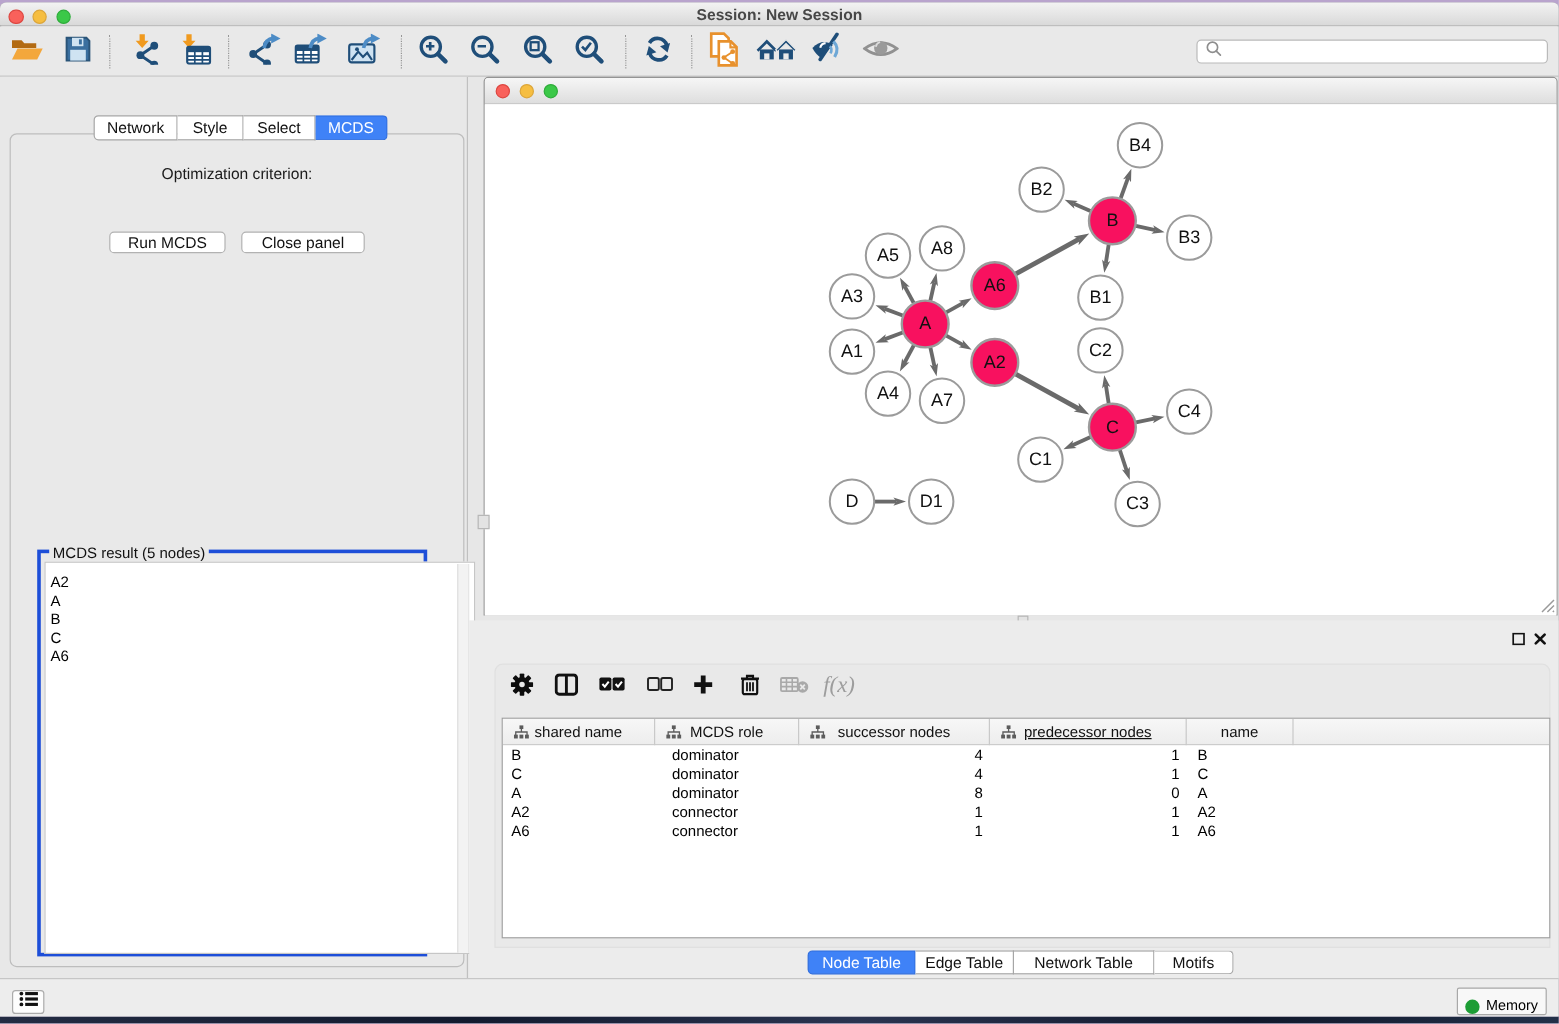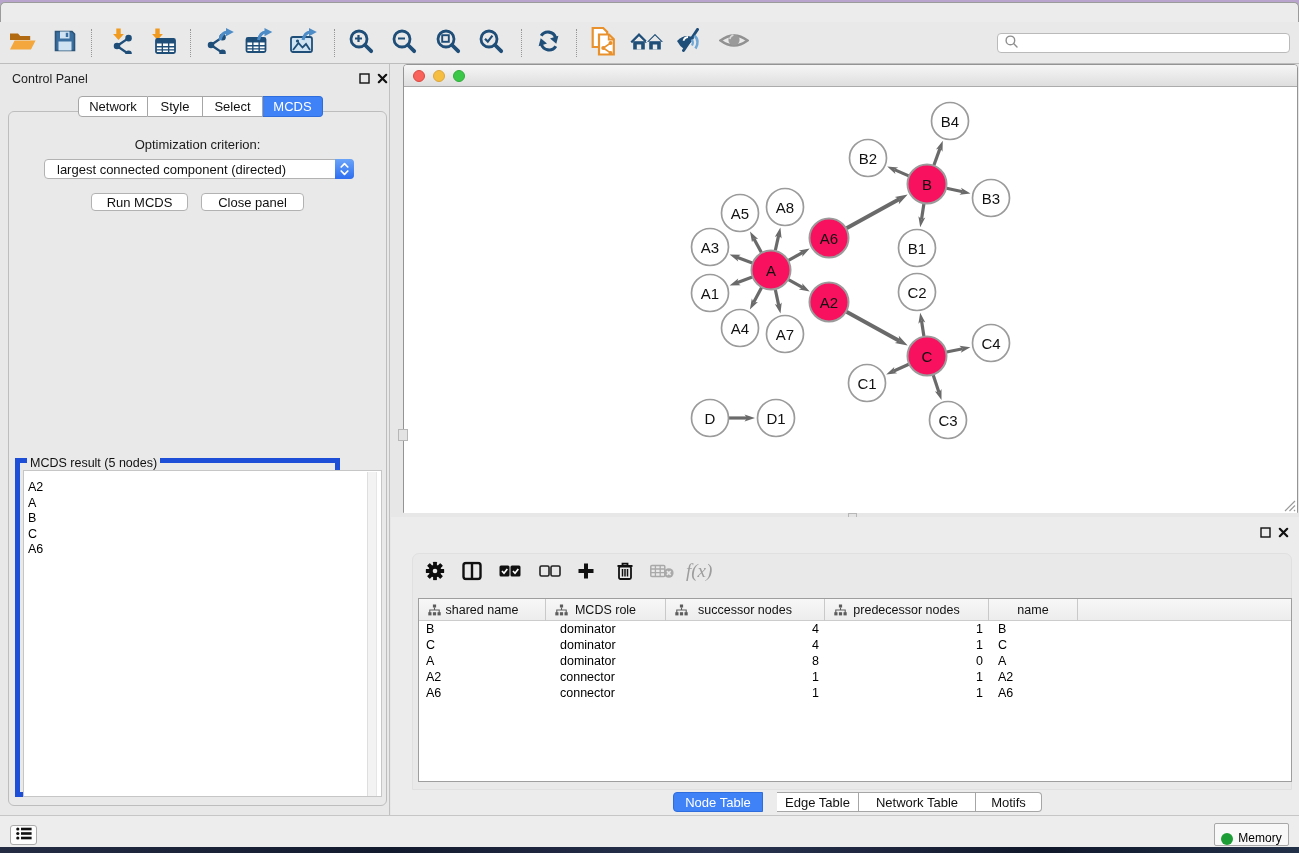--- a/index.html
+++ b/index.html
@@ -59,22 +59,22 @@
     color:#111; display:flex; align-items:center; padding-left:12px; }
   #combo .combo-btn { position:absolute; right:-1px; top:-1px; width:19px; height:20px;
     border-radius:0 4px 4px 0; background:linear-gradient(#6aa4f8,#2e6ef0);
     display:flex; align-items:center; justify-content:center; }
   .cp-btn { position:absolute; top:81px; height:18px; background:#fff;
     border:1px solid #b2b2b2; border-radius:4px; font-size:13px; color:#111;
     display:flex; align-items:center; justify-content:center;
     font-family:Liberation Sans, sans-serif; }
   #btn-run { left:82px; width:97px; }
   #btn-close { left:192px; width:103px; }
-  #result-group { position:absolute; left:6px; top:346px; width:325px; height:339px;
-    border:5px solid #1d4ed8; }
+  #result-group { position:absolute; left:22px; top:346px; width:325px; height:339px;
+    border:3px solid #1d4ed8; }
   #result-title { position:absolute; left:7px; top:-7px; background:#e9e9e9;
     padding:0 3px; font-size:12.5px; color:#111; }
   #result-list { position:absolute; left:3px; top:7px; width:359px; height:327px;
     background:#fff; border:1px solid #c6c6c6; overflow:hidden; }
   #result-items { padding:9px 0 0 4px; font-size:12.5px; color:#000; line-height:15.6px; }
   #result-scroll { position:absolute; right:4px; top:1px; width:10px; height:325px;
     background:#f3f3f3; border-left:1px solid #dedede; border-right:1px solid #e6e6e6; }
 
   
   #graph-window { position:absolute; left:403px; top:0; width:895px; height:449px;
@@ -131,20 +131,26 @@
     font-size:12px; color:#000; }
   #memory-dot { width:12px; height:12px; border-radius:50%; background:#1d9d35; }
 </style>
 </head>
 <body>
 
 <div id="desktop-bottom"></div>
 
 <div id="app-window">
 
+  <div id="titlebar">
+    <div class="tl tl-red"></div>
+    <div class="tl tl-yel"></div>
+    <div class="tl tl-grn"></div>
+    <div class="title">Session: New Session</div>
+  </div>
 
   <div id="toolbar">
     <div id="tb-icons">
         <div class="tb-btn" style="position: absolute; left: 22px; top: 21px; transform: translate(-50%, -50%);">
           <span><svg width="30" height="26" viewBox="0 0 30 26">
       <path d="M3,5.5 h8 l2.2,2.5 h10 v4 h-20.2 z" fill="#b26a12"></path>
       <path d="M3,21.5 l4.6,-9 h21 l-4.6,9 z" fill="#f3a73c"></path>
             </svg></span>
         </div>
         <div class="tb-btn" style="position: absolute; left: 65px; top: 21px; transform: translate(-50%, -50%);">
@@ -290,44 +296,22 @@
             <line x1="9.6" y1="9.6" x2="13" y2="13" stroke="#8e8e8e" stroke-width="1.4" stroke-linecap="round"></line>
           </svg>
       </span>
       <input placeholder="" style="">
     </div>
   </div>
 
   <div id="main">
 
     <div id="control-panel">
-      <div class="panel-head">
-        <span class="panel-title">Control Panel</span>
-        <span class="wbtn" style="left:359px;">
-          <svg width="11" height="11" viewBox="0 0 11 11">
-              <rect x="1" y="1" width="9" height="9" fill="none" stroke="#111" stroke-width="1.4"></rect>
-            </svg>
-        </span>
-        <span class="wbtn" style="left:377px;">
-          <svg width="11" height="11" viewBox="0 0 11 11">
-              <path d="M1.8,1.8 L9.2,9.2 M9.2,1.8 L1.8,9.2" stroke="#111" stroke-width="2.2" stroke-linecap="round"></path>
-            </svg>
-        </span>
-      </div>
       <div id="cp-content">
         <div id="opt-label">Optimization criterion:</div>
-        <div id="combo">
-          <span>largest connected component (directed)</span>
-          <span class="combo-btn">
-            <svg width="11" height="14" viewBox="0 0 11 14">
-                <path d="M2.2,5 L5.5,1.6 L8.8,5" fill="none" stroke="#fff" stroke-width="1.7" stroke-linecap="round" stroke-linejoin="round"></path>
-                <path d="M2.2,9 L5.5,12.4 L8.8,9" fill="none" stroke="#fff" stroke-width="1.7" stroke-linecap="round" stroke-linejoin="round"></path>
-              </svg>
-          </span>
-        </div>
         <button class="cp-btn" id="btn-run">Run MCDS</button>
         <button class="cp-btn" id="btn-close">Close panel</button>
         <div id="result-group">
           <span id="result-title">MCDS result (5 nodes)</span>
           <div id="result-list">
             <div id="result-items">
                 <div>A2</div>
                 <div>A</div>
                 <div>B</div>
                 <div>C</div>
@@ -550,21 +534,21 @@
       <g fill="#5c5c5c" stroke="#5c5c5c">
         <rect x="4.9" y="0.5" width="3.2" height="3" stroke="none"></rect>
         <path d="M6.5,3.5 V6 M1.8,9 V6 H11.2 V9" fill="none" stroke-width="1.1"></path>
         <rect x="0.3" y="8.2" width="3.2" height="3.2" stroke="none"></rect>
         <rect x="4.9" y="8.2" width="3.2" height="3.2" stroke="none"></rect>
         <rect x="9.5" y="8.2" width="3.2" height="3.2" stroke="none"></rect>
       </g>
                   </svg></span>
                 <span>successor nodes</span>
               </div>
-              <div class="nt-hcell" style="left: 406px; width: 164px;">
+              <div class="nt-hcell" style="left: 406px; width: 164px; text-decoration: underline;">
                 <span class="hier-icon"><svg width="13" height="12" viewBox="0 0 13 12">
       <g fill="#5c5c5c" stroke="#5c5c5c">
         <rect x="4.9" y="0.5" width="3.2" height="3" stroke="none"></rect>
         <path d="M6.5,3.5 V6 M1.8,9 V6 H11.2 V9" fill="none" stroke-width="1.1"></path>
         <rect x="0.3" y="8.2" width="3.2" height="3.2" stroke="none"></rect>
         <rect x="4.9" y="8.2" width="3.2" height="3.2" stroke="none"></rect>
         <rect x="9.5" y="8.2" width="3.2" height="3.2" stroke="none"></rect>
       </g>
                   </svg></span>
                 <span>predecessor nodes</span>
@@ -607,21 +591,21 @@
                 <div class="nt-cell" style="left: 127px; width: 120px; text-align: left; padding: 0px 0px 0px 14px;">connector</div>
                 <div class="nt-cell" style="left: 247px; width: 159px; text-align: right; padding: 0px 6px 0px 0px;">1</div>
                 <div class="nt-cell" style="left: 406px; width: 164px; text-align: right; padding: 0px 6px 0px 0px;">1</div>
                 <div class="nt-cell" style="left: 570px; width: 89px; text-align: left; padding: 0px 0px 0px 9px;">A6</div>
               </div>
             </div>
         </div>
       </div>
       <div id="tp-tabs">
           <div class="seg-tab active" style="width: 90px;">Node Table</div>
-          <div class="seg-tab" style="width: 82px; margin-left: 14px;">Edge Table</div>
+          <div class="seg-tab" style="width: 82px;">Edge Table</div>
           <div class="seg-tab" style="width: 117px;">Network Table</div>
           <div class="seg-tab" style="width: 66px;">Motifs</div>
         </div>
     </div>
   </div>
 
   <div id="statusbar">
     <div id="panels-btn">
       <span>
         <svg width="16" height="13" viewBox="0 0 16 13">

